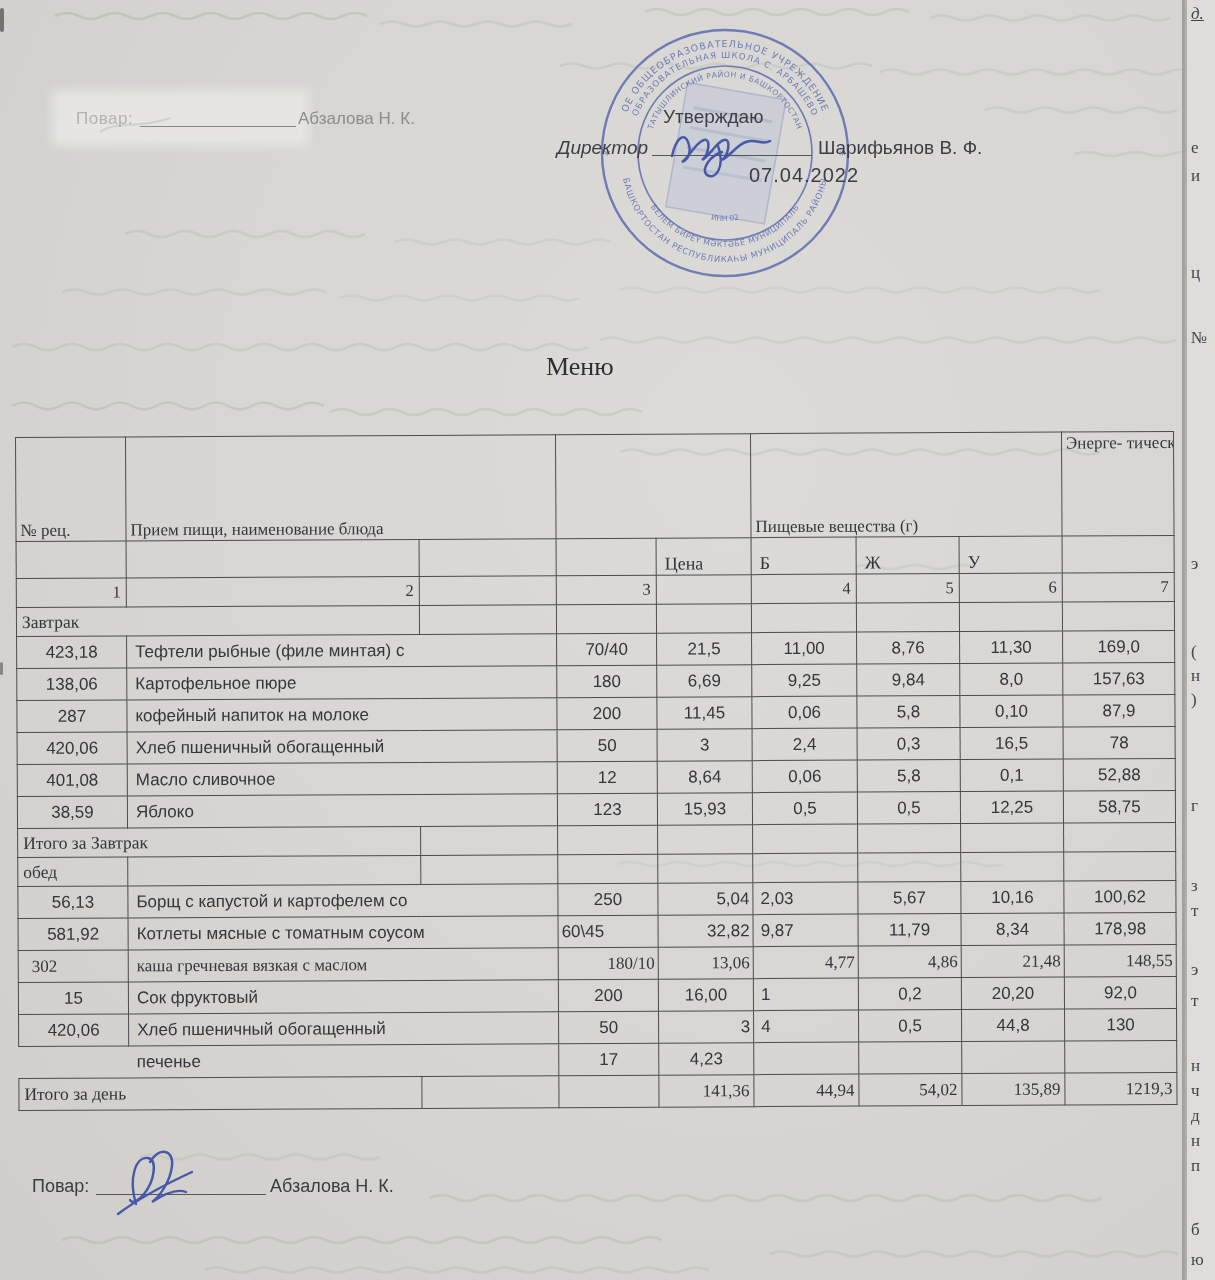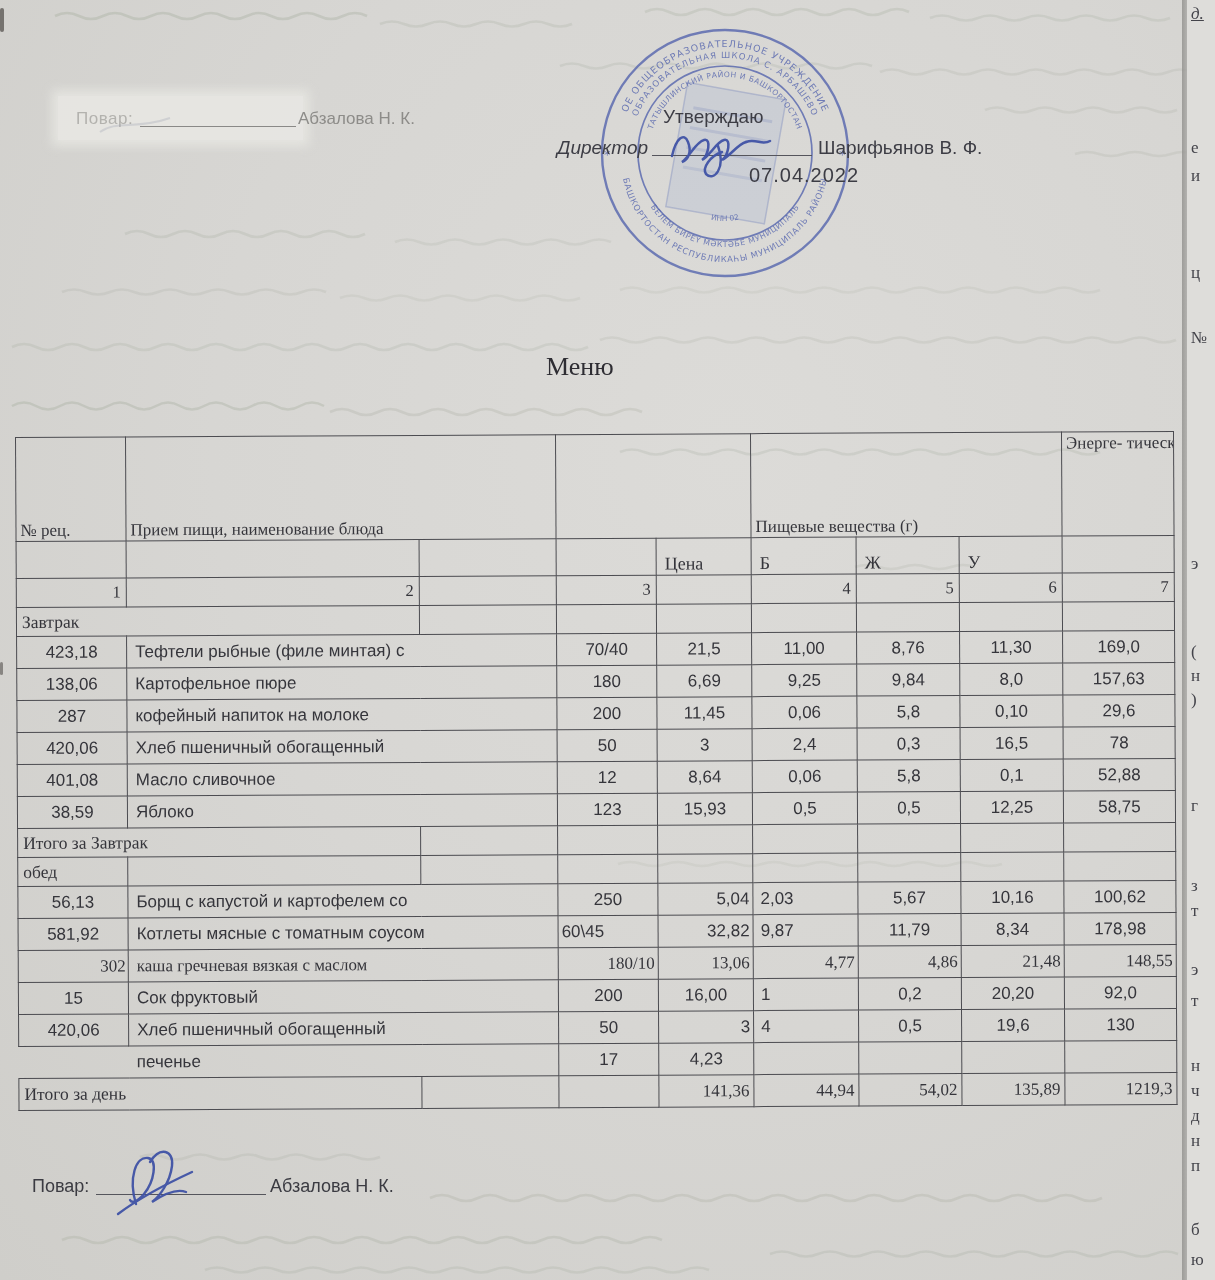--- a/index.html
+++ b/index.html
@@ -28,21 +28,21 @@
   }
   .serif, table.menu td.serif, tr.serif td{font-family:"Liberation Serif","DejaVu Serif",serif;}
   table.menu thead td{vertical-align:bottom;text-align:left;}
   td.h-rec,td.h-name,td.h-nutr{padding:4px 7px;font-size:18px;}
   td.h-rec{white-space:pre-line;}
   td.h-energy{vertical-align:top!important;white-space:pre-line;padding:4px 7px;font-size:17px;line-height:1.25;}
   tr.subhead td{height:36px;font-size:18px;padding-left:8px;}
   tr.numrow td{height:28px;text-align:right;padding-right:5px;font-size:16.5px;}
   table.menu td.name{text-align:left;padding-left:8px;}
   table.menu td.rec{text-align:center;}
-  table.menu td.rec.right{text-align:right;padding-right:2px;padding-left:13px;}
+  table.menu td.rec.right{text-align:left;padding-right:2px;padding-left:13px;}
   table.menu td.num{text-align:center;}
   table.menu td.lbl{text-align:left;padding-left:5px;font-size:17.5px;}
   tr.section td{height:28px;}
   tr.price-right td.price{text-align:right;padding-right:3px;}
   tr.b-left td.b{text-align:left;padding-left:7px;}
   tr.out-left td.out{text-align:left;padding-left:3px;}
   tr.nums-right td.num{text-align:right;padding-right:3px;}
   tr.borderless-left td:nth-child(1){border-left:none;border-right:none;}
   tr.borderless-left td:nth-child(2){border-left:none;}
   tr.total-day td.num{text-align:right;padding-right:4px;}
@@ -228,21 +228,21 @@
           <td class="num kcal">157,63</td>
         </tr>
         <tr>
           <td class="rec">287</td>
           <td class="name" colspan="2">кофейный напиток на молоке</td>
           <td class="num out">200</td>
           <td class="num price">11,45</td>
           <td class="num b">0,06</td>
           <td class="num zh">5,8</td>
           <td class="num u">0,10</td>
-          <td class="num kcal">29,6</td>
+          <td class="num kcal">87,9</td>
         </tr>
         <tr>
           <td class="rec">420,06</td>
           <td class="name" colspan="2">Хлеб пшеничный обогащенный</td>
           <td class="num out">50</td>
           <td class="num price">3</td>
           <td class="num b">2,4</td>
           <td class="num zh">0,3</td>
           <td class="num u">16,5</td>
           <td class="num kcal">78</td>
@@ -328,21 +328,21 @@
           <td class="num u">20,20</td>
           <td class="num kcal">92,0</td>
         </tr>
         <tr class="price-right b-left">
           <td class="rec">420,06</td>
           <td class="name" colspan="2">Хлеб пшеничный обогащенный</td>
           <td class="num out">50</td>
           <td class="num price">3</td>
           <td class="num b">4</td>
           <td class="num zh">0,5</td>
-          <td class="num u">19,6</td>
+          <td class="num u">44,8</td>
           <td class="num kcal">130</td>
         </tr>
         <tr class="borderless-left">
           <td class="rec"></td>
           <td class="name" colspan="2">печенье</td>
           <td class="num out">17</td>
           <td class="num price">4,23</td>
           <td class="num b"></td>
           <td class="num zh"></td>
           <td class="num u"></td>

